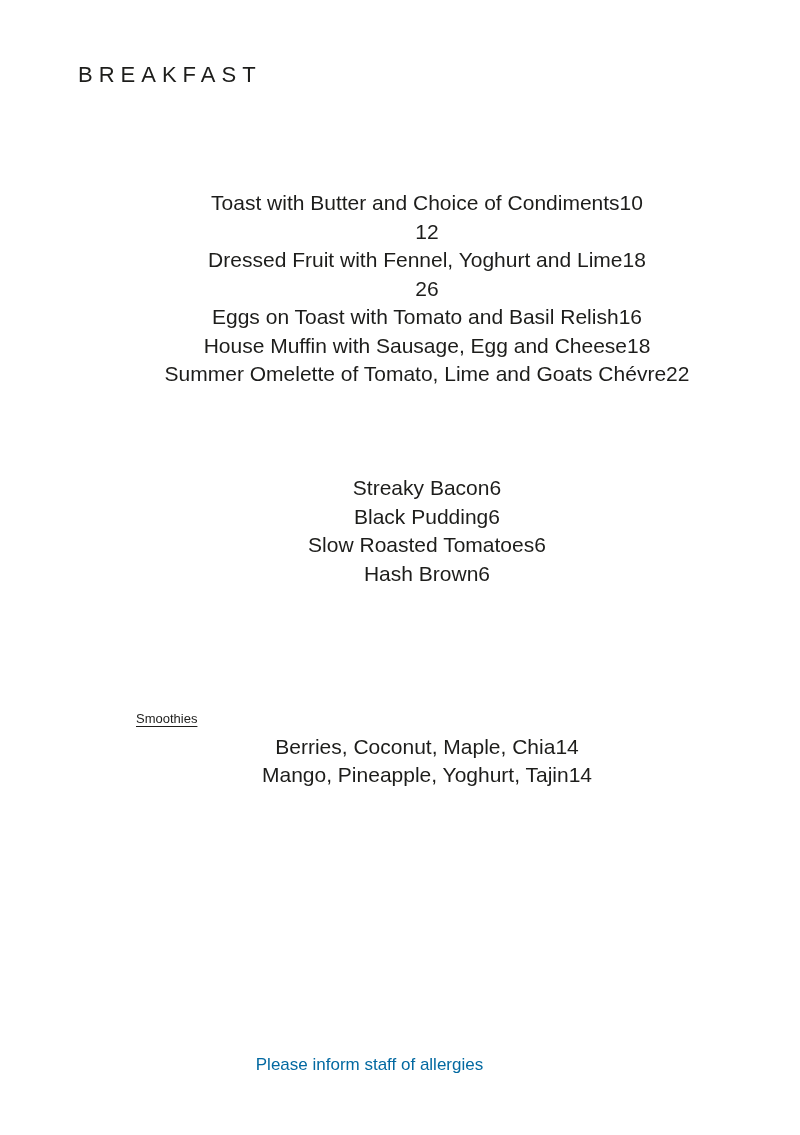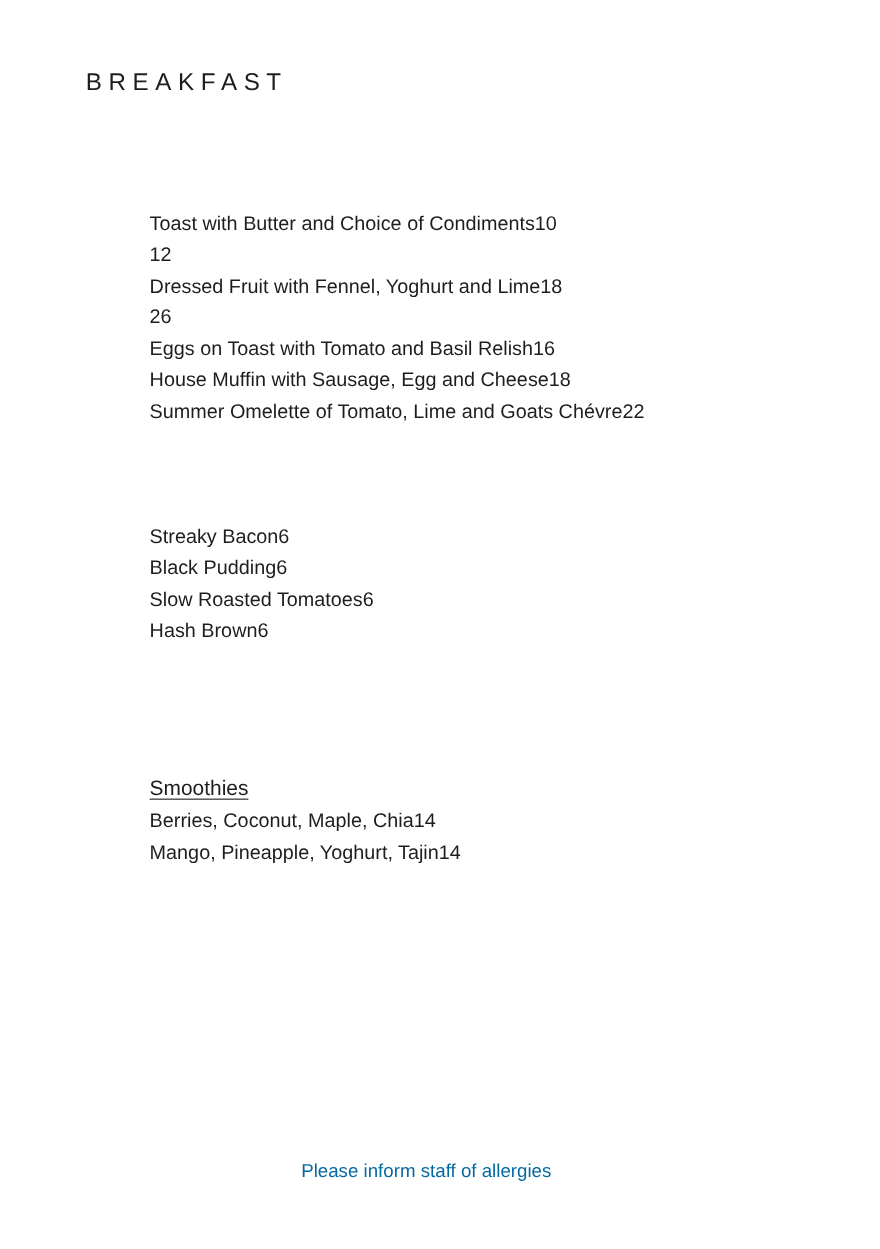--- a/index.html
+++ b/index.html
@@ -8,21 +8,20 @@
     background: #ffffff;
   }
   .page {
     position: relative;
     width: 739px;
     height: 1135px;
     background: #ffffff;
     font-family: "Liberation Sans", "DejaVu Sans", sans-serif;
     color: #1d1d1b;
     overflow: hidden;
-    padding-left: 36px;
   }
   .menu-title {
     position: absolute;
     left: 78px;
     top: 62px;
     font-size: 22px;
     letter-spacing: 6px;
     font-weight: 400;
     color: #1d1d1b;
     white-space: nowrap;
@@ -32,30 +31,30 @@
     left: 136px;
     width: 582px;
   }
   .section-1 { top: 189px; }
   .section-2 { top: 474px; }
   .section-3 { top: 704px; }
   .section-heading {
     display: flex;
     align-items: center;
     height: 28.5px;
-    font-size: 19px;
+    font-size: 13px;
     text-decoration: underline;
     text-underline-offset: 3px;
   }
   .menu-row {
     display: flex;
-    justify-content: flex-start;
+    justify-content: center;
     align-items: center;
     height: 28.5px;
-    font-size: 18px;
+    font-size: 21px;
   }
   .item-name {
     white-space: nowrap;
   }
   .item-price {
     white-space: nowrap;
     text-align: right;
   }
   .footer-note {
     position: absolute;

